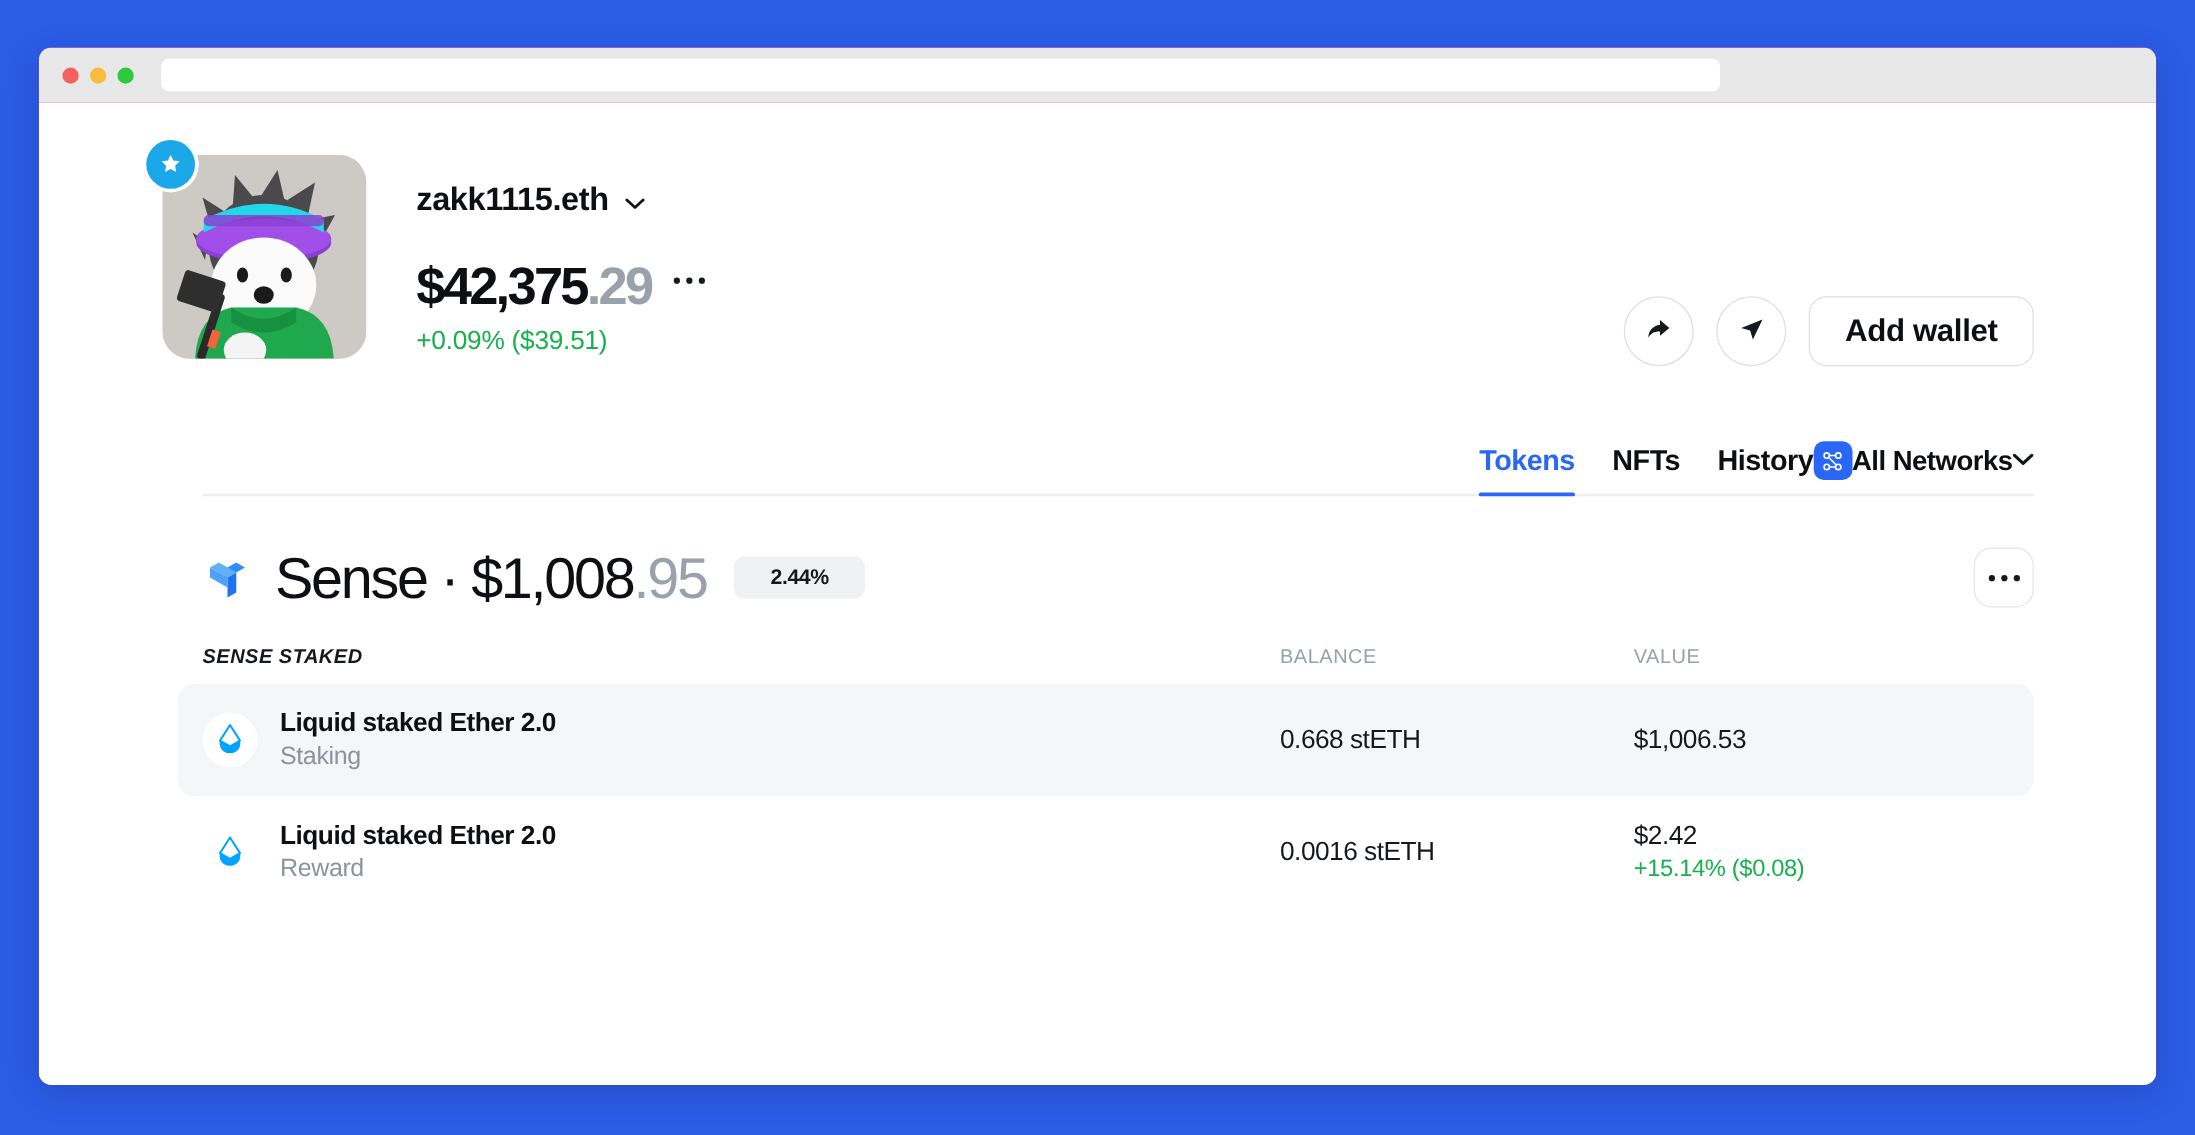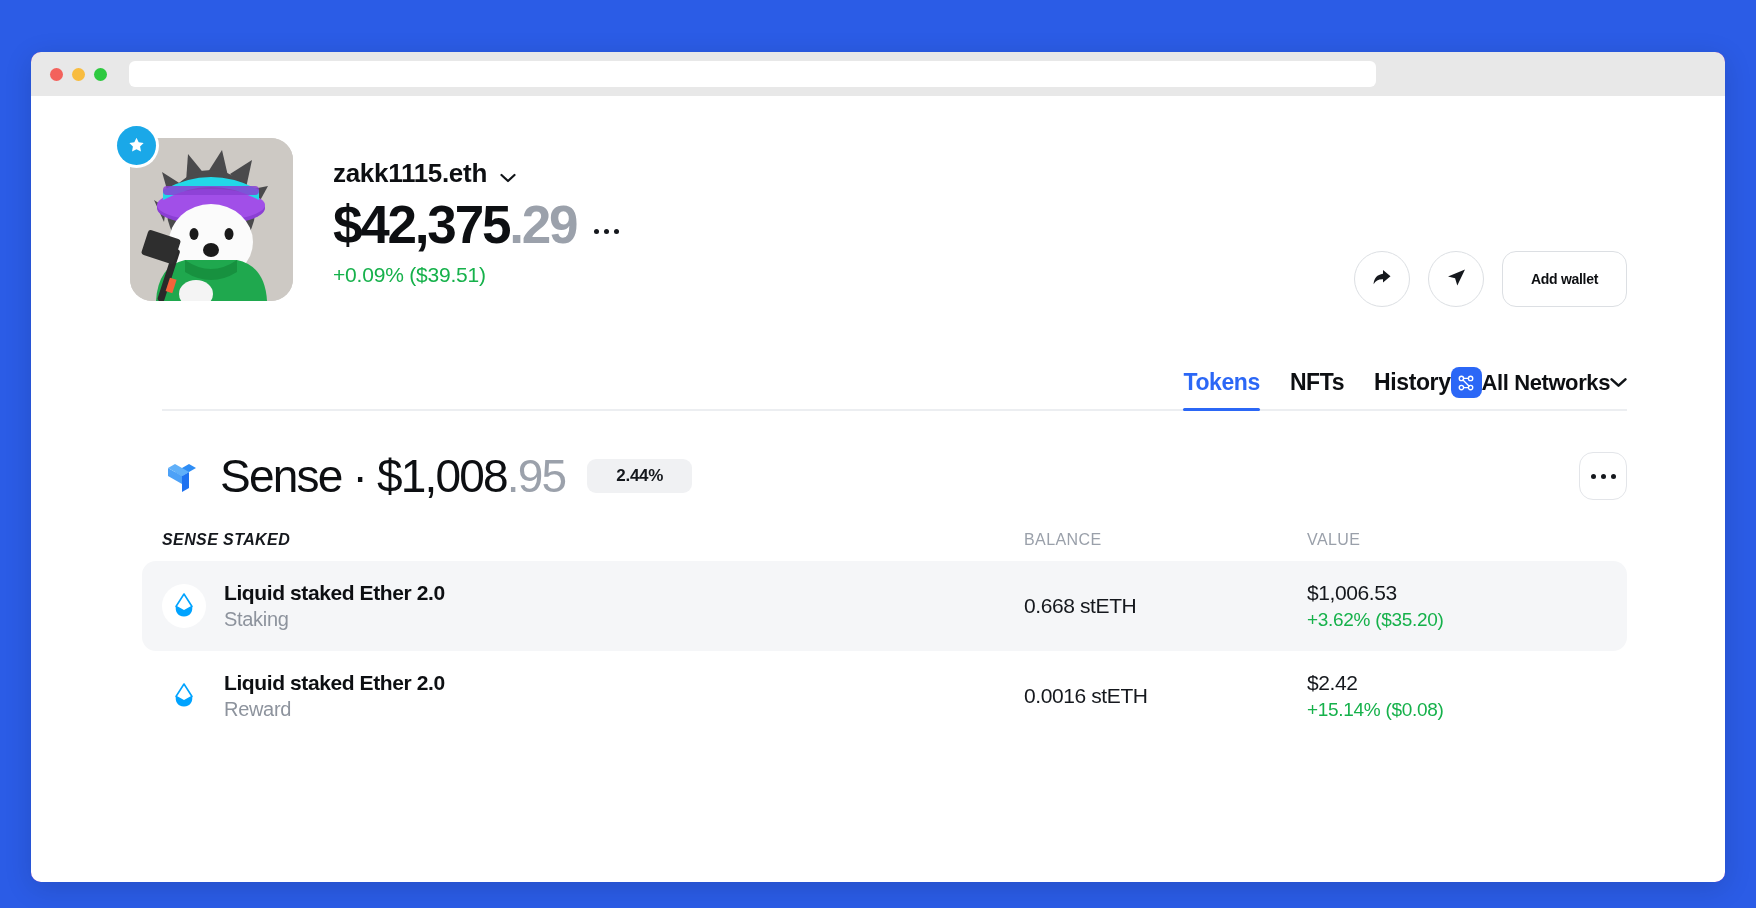--- a/index.html
+++ b/index.html
@@ -13,21 +13,21 @@
   body {
     background: #2b5ce6;
     font-family: "Liberation Sans", sans-serif;
     -webkit-font-smoothing: antialiased;
   }
 
   
   .window {
     position: absolute;
     left: 31px;
-    top: 52px;
+    top: 38px;
     width: 1694px;
     height: 830px;
     background: #a21caf;
     border-radius: 10px;
     overflow: hidden;
     box-shadow: 0 6px 28px rgba(0,0,0,0.14);
   }
 
   .chrome {
     height: 44px;
@@ -125,25 +125,26 @@
   }
 
   .balance-row {
     display: flex;
     align-items: center;
     gap: 18px;
     margin-top: 8px;
   }
 
   .balance {
-    font-size: 53px;
+    font-size: 42px;
     font-weight: bold;
     color: #0d0f12;
     letter-spacing: -2.2px;
     line-height: 1.05;
+    margin-top: 24px;
   }
   .balance .cents { color: #9ba1ab; }
 
   .dots-inline {
     display: flex;
     gap: 5px;
     align-items: center;
     padding-top: 14px;
   }
   .dots-inline i {
@@ -179,21 +180,21 @@
     justify-content: center;
     cursor: pointer;
   }
 
   .add-wallet {
     height: 56px;
     padding: 0 28px;
     border-radius: 14px;
     border: 1px solid #dcdfe3;
     background: #fff;
-    font-size: 14px;
+    font-size: 25px;
     font-weight: bold;
     color: #0d0f12;
     letter-spacing: -0.3px;
     cursor: pointer;
     font-family: "Liberation Sans", sans-serif;
   }
 
   
   .tabs-bar {
     margin: 62px 98px 0 131px;
@@ -538,21 +539,20 @@
             </svg>
           </span>
           <div>
             <div class="token-name">Liquid staked Ether 2.0</div>
             <div class="token-sub">Staking</div>
           </div>
         </div>
         <div class="bal-cell">0.668 stETH</div>
         <div class="val-cell">
           <div class="val-main">$1,006.53</div>
-          <div class="val-change">+3.62% ($35.20)</div>
         </div>
       </div>
 
       <div class="row">
         <div class="token-cell">
           <span class="token-icon">
             <svg width="30" height="30" viewBox="0 0 30 30" aria-hidden="true">
               <path d="M15 3 L23 15.5 L15 20 L7 15.5 Z" fill="none" stroke="#00a3ff" stroke-width="1.6" stroke-linejoin="round"></path>
               <path d="M7 15.5 L15 20 L23 15.5 C24.2 19.6 21.6 25.5 15 25.5
                        C8.4 25.5 5.8 19.6 7 15.5 Z" fill="#00a3ff"></path>

